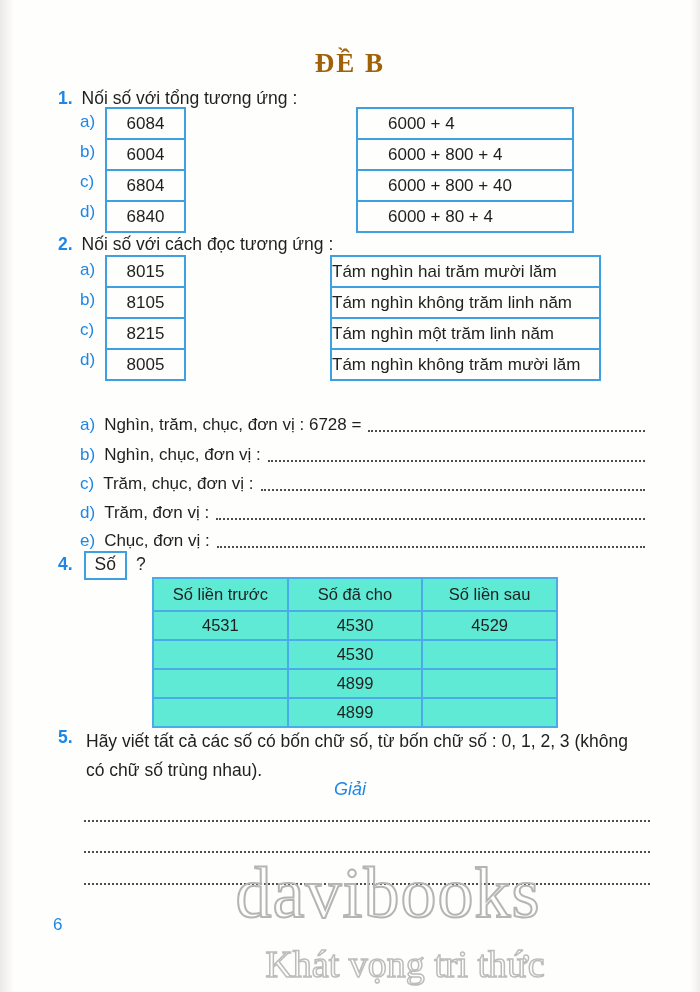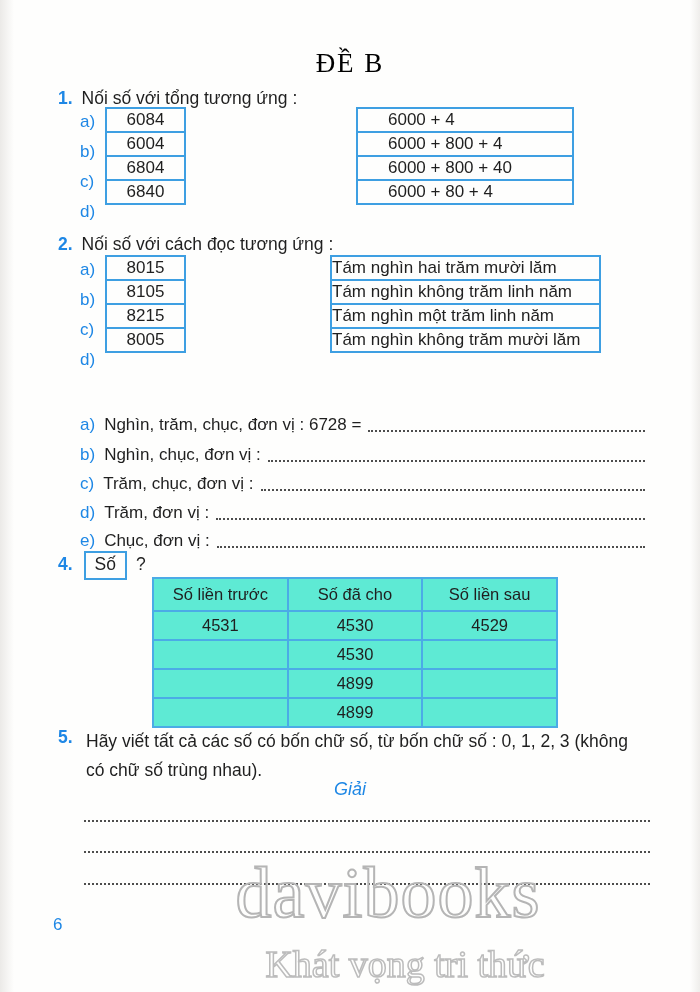--- a/index.html
+++ b/index.html
@@ -11,32 +11,32 @@
   .page::before { 
     content:""; position:absolute; left:0; top:0; bottom:0; width:14px;
     background:linear-gradient(to right, #e3e1de, rgba(255,255,255,0)); opacity:.7;
   }
   .page::after { 
     content:""; position:absolute; right:0; top:0; bottom:0; width:10px;
     background:linear-gradient(to left, #e8e6e3, rgba(255,255,255,0)); opacity:.7;
   }
   .title {
     position:absolute; top:48px; left:0; width:100%; text-align:center;
-    font-family:"Liberation Serif", serif; font-weight:normal; font-size:27px;
-    color:#000000; letter-spacing:2px;
+    font-family:"Liberation Serif", serif; font-weight:bold; font-size:27px;
+    color:#a16207; letter-spacing:2px;
   }
   .ex-heading { position:absolute; left:58px; font-size:17.5px; color:#1f1f1f; white-space:nowrap; }
   .ex-num { color:#1e87e5; font-weight:bold; margin-right:9px; }
   
   .mlabels { position:absolute; width:24px; }
   .mlabels div { height:30px; line-height:30px; color:#1e87e5; font-size:17px; }
   
   .stack { position:absolute; }
   .stack .cell {
-    box-sizing:border-box; height:26px; border:2px solid #3e9fe2; margin-top:-2px;
+    box-sizing:border-box; height:33px; border:2px solid #3e9fe2; margin-top:-2px;
     display:flex; align-items:center; font-size:17px; background:#fefefd;
   }
   .stack .cell:first-child { margin-top:0; }
   .cell.center { justify-content:center; }
   .cell.pad30 { padding-left:30px; }
   .cell.pad12 { }
   
   .fill-row {
     position:absolute; left:80px; right:55px; display:flex; align-items:flex-end;
     font-size:17px; height:22px; white-space:nowrap;

